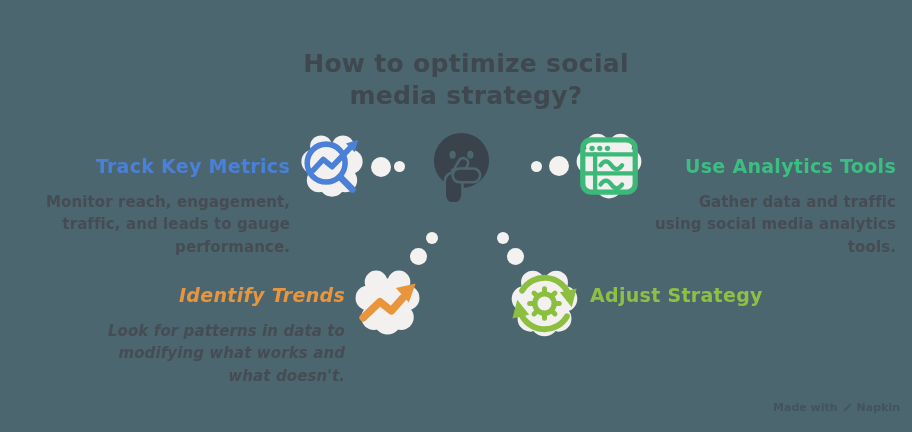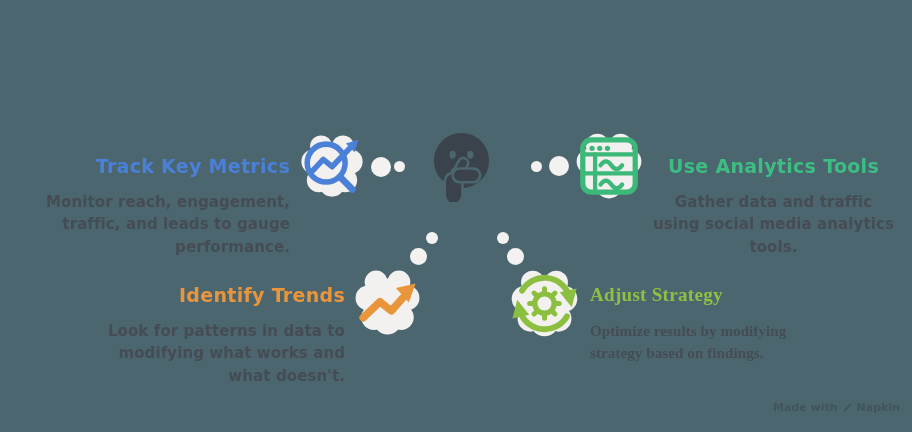--- a/index.html
+++ b/index.html
@@ -22,23 +22,23 @@
   .quad{position:absolute;}
   .heading{
     font-size:19px;font-weight:700;letter-spacing:.3px;line-height:1.2;
   }
   .desc{
     margin-top:13px;
     font-size:15px;font-weight:700;letter-spacing:.1px;
     line-height:1.5;color:#454C54;
   }
   .q-tl{top:155px;right:622px;width:300px;text-align:right;}
-  .q-tr{top:155px;left:651px;width:245px;text-align:center;}
-  .q-bl{top:284px;right:567px;width:268px;text-align:right;}
-  .q-br{top:284px;left:590px;width:240px;text-align:left;font-family:Liberation Serif, serif;}
+  .q-tr{top:155px;left:651px;width:245px;text-align:right;}
+  .q-bl{top:284px;right:567px;width:268px;text-align:right;font-style:italic;}
+  .q-br{top:284px;left:590px;width:240px;text-align:left;}
   .cloud{position:absolute;}
   .cloud svg{position:absolute;left:0;top:0;width:100%;height:100%;}
   .cloud .icon-wrap{
     position:absolute;inset:0;display:flex;align-items:center;justify-content:center;
   }
   .cloud-tl{left:297px;top:131px;width:70px;height:70px;}
   .cloud-tr{left:572px;top:129px;width:74px;height:74px;}
   .cloud-bl{left:351px;top:266px;width:73px;height:73px;}
   .cloud-br{left:507px;top:266px;width:75px;height:75px;}
   .dot{position:absolute;border-radius:50%;background:#F3F2F1;}
@@ -48,20 +48,21 @@
     font-size:11px;font-weight:700;color:#3E4E56;opacity:.75;
     display:flex;align-items:center;gap:4px;
   }
   .footer svg{display:block;opacity:.9;}
 </style>
 </head>
 <body>
 
 <div class="canvas">
 
+  <div class="title" style="color: rgb(63, 71, 79);">How to optimize social media strategy?</div>
 
   <div class="center-face" style="color: rgb(58, 67, 75);">
     <svg viewBox="0 0 68 72" width="67" height="71">
       <circle cx="35" cy="30" r="28" fill="currentColor"></circle>
       <ellipse cx="26" cy="24" rx="3.2" ry="4" fill="#4C6670"></ellipse>
       <ellipse cx="44" cy="24" rx="3.2" ry="4" fill="#4C6670"></ellipse>
       <path d="M26 40 Q35 33.5 44 40" stroke="#4C6670" stroke-width="3.6" fill="none" stroke-linecap="round"></path>
       <g stroke="#4C6670" stroke-width="2.6" fill="currentColor">
         <rect x="30" y="27" width="10" height="17" rx="5" transform="rotate(30 35 35.5)"></rect>
         <rect x="18" y="42" width="18" height="32" rx="9"></rect>
@@ -187,21 +188,20 @@
     <div class="desc">Gather data and traffic using social media analytics tools.</div>
   </div>
 
   <div class="quad q-bl">
     <div class="heading" style="color: rgb(232, 149, 59);">Identify Trends</div>
     <div class="desc">Look for patterns in data to modifying what works and what doesn't.</div>
   </div>
 
   <div class="quad q-br">
     <div class="heading" style="color: rgb(142, 192, 67);">Adjust Strategy</div>
-    <div class="desc">Optimize results by modifying strategy based on findings.</div>
   </div>
 
   <div class="footer">
     <span>Made with</span>
     <svg width="11" height="11" viewBox="0 0 16 16">
       <path d="M2 14 L5 13 L13.5 4.5 A1.6 1.6 0 0 0 11.5 2.5 L3 11 Z" fill="#3E4E56"></path>
     </svg>
     <span>Napkin</span>
   </div>
 

